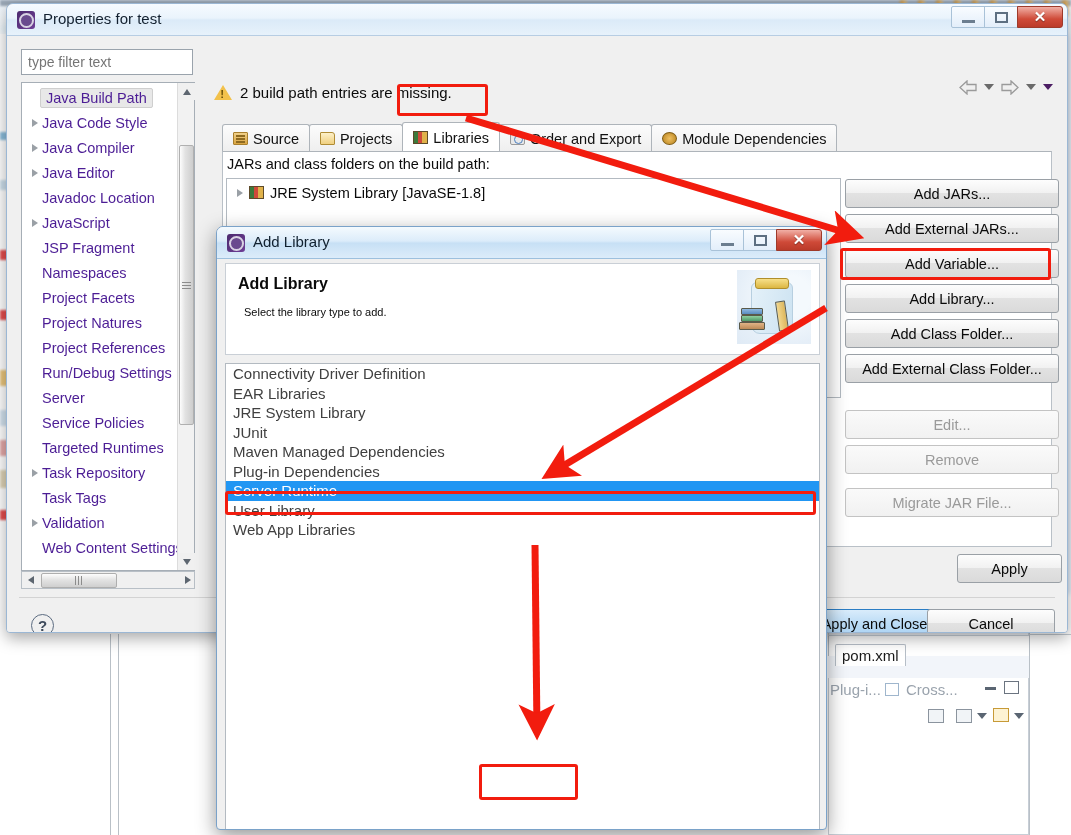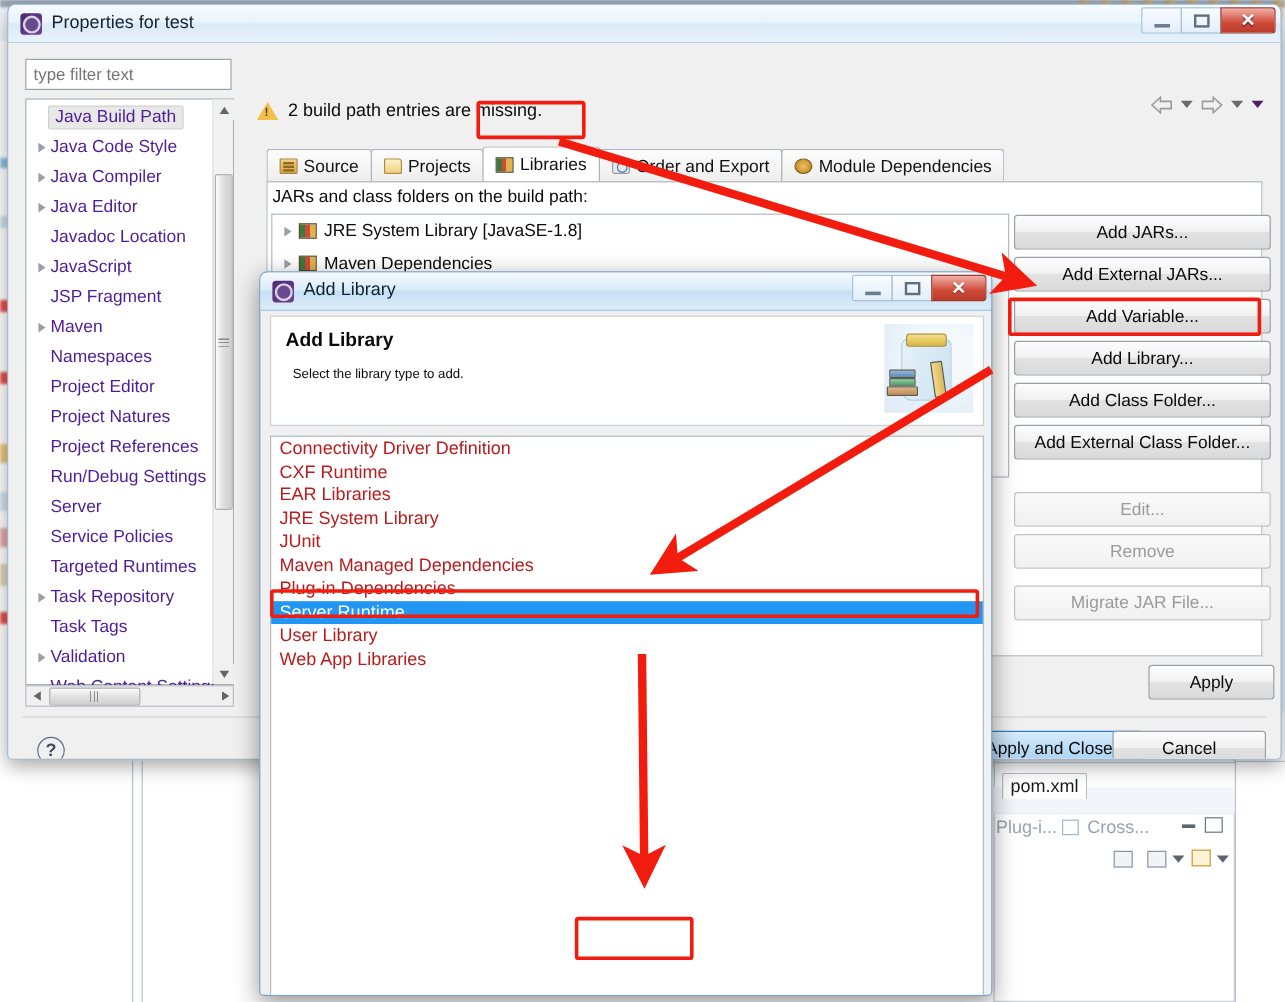--- a/index.html
+++ b/index.html
@@ -378,21 +378,21 @@
   .bk3{right:46px;top:52px;width:26px;height:8px;background:linear-gradient(180deg,#e0b487,#bd8a56);}
   .bk4{right:24px;top:31px;width:10px;height:30px;background:linear-gradient(90deg,#f3d88f,#dcb65c);transform:rotate(-8deg);}
 
   .al-list {
     position:absolute; left:8px; top:136px; width:595px; height:612px;
     background:#ffffff; border:1px solid #b3bac1;
   }
   .al-list-inner{position:absolute;left:0;top:0;right:0;}
   .al-row{
     height:19.5px; display:flex; align-items:center; padding-left:7px;
-    font-size:15px; color:#b91c1c; white-space:nowrap;
+    font-size:15px; color:#404040; white-space:nowrap;
   }
   .al-row.selected{ background:#2196f3; color:#ffffff; }
 
   
   .redbox {
     position:absolute; border:3px solid #f21c0e; border-radius:3px;
     pointer-events:none;
   }
   #annot-svg { position:absolute; left:0; top:0; width:1071px; height:835px;
                pointer-events:none; }
@@ -501,32 +501,26 @@
             <span class="twisty">
               <span class="tw-tri"></span>
             </span>
             <span class="lbl">JavaScript</span>
           </div>
           <div class="tree-item">
             <span class="twisty"></span>
             <span class="lbl">JSP Fragment</span>
           </div>
           <div class="tree-item">
-            <span class="twisty">
-              <span class="tw-tri"></span>
-            </span>
-            <span class="lbl">Maven</span>
-          </div>
-          <div class="tree-item">
             <span class="twisty"></span>
             <span class="lbl">Namespaces</span>
           </div>
           <div class="tree-item">
             <span class="twisty"></span>
-            <span class="lbl">Project Editor</span>
+            <span class="lbl">Project Facets</span>
           </div>
           <div class="tree-item">
             <span class="twisty"></span>
             <span class="lbl">Project Natures</span>
           </div>
           <div class="tree-item">
             <span class="twisty"></span>
             <span class="lbl">Project References</span>
           </div>
           <div class="tree-item">
@@ -640,25 +634,20 @@
 
     <div class="content-frame"></div>
     <div class="content-label">JARs and class folders on the build path:</div>
 
     <div class="jar-list" id="jar-list">
         <div class="jar-row">
           <span class="jar-tw"></span>
           <span class="jar-ico"></span>
           <span>JRE System Library [JavaSE-1.8]</span>
         </div>
-        <div class="jar-row">
-          <span class="jar-tw"></span>
-          <span class="jar-ico"></span>
-          <span>Maven Dependencies</span>
-        </div>
       </div>
 
     <div class="side-buttons" id="side-buttons">
         <div class="btn">Add JARs...</div>
         <div class="btn">Add External JARs...</div>
         <div class="btn">Add Variable...</div>
         <div class="btn">Add Library...</div>
         <div class="btn">Add Class Folder...</div>
         <div class="btn">Add External Class Folder...</div>
         <div class="btn disabled gap-top">Edit...</div>
@@ -699,21 +688,20 @@
       <div class="bk bk4"></div>
       <div class="bk bk1"></div>
       <div class="bk bk2"></div>
       <div class="bk bk3"></div>
     </div>
   </div>
 
   <div class="al-list">
     <div class="al-list-inner" id="al-list-inner">
         <div class="al-row">Connectivity Driver Definition</div>
-        <div class="al-row">CXF Runtime</div>
         <div class="al-row">EAR Libraries</div>
         <div class="al-row">JRE System Library</div>
         <div class="al-row">JUnit</div>
         <div class="al-row">Maven Managed Dependencies</div>
         <div class="al-row">Plug-in Dependencies</div>
         <div class="al-row selected">Server Runtime</div>
         <div class="al-row">User Library</div>
         <div class="al-row">Web App Libraries</div>
       </div>
   </div>

